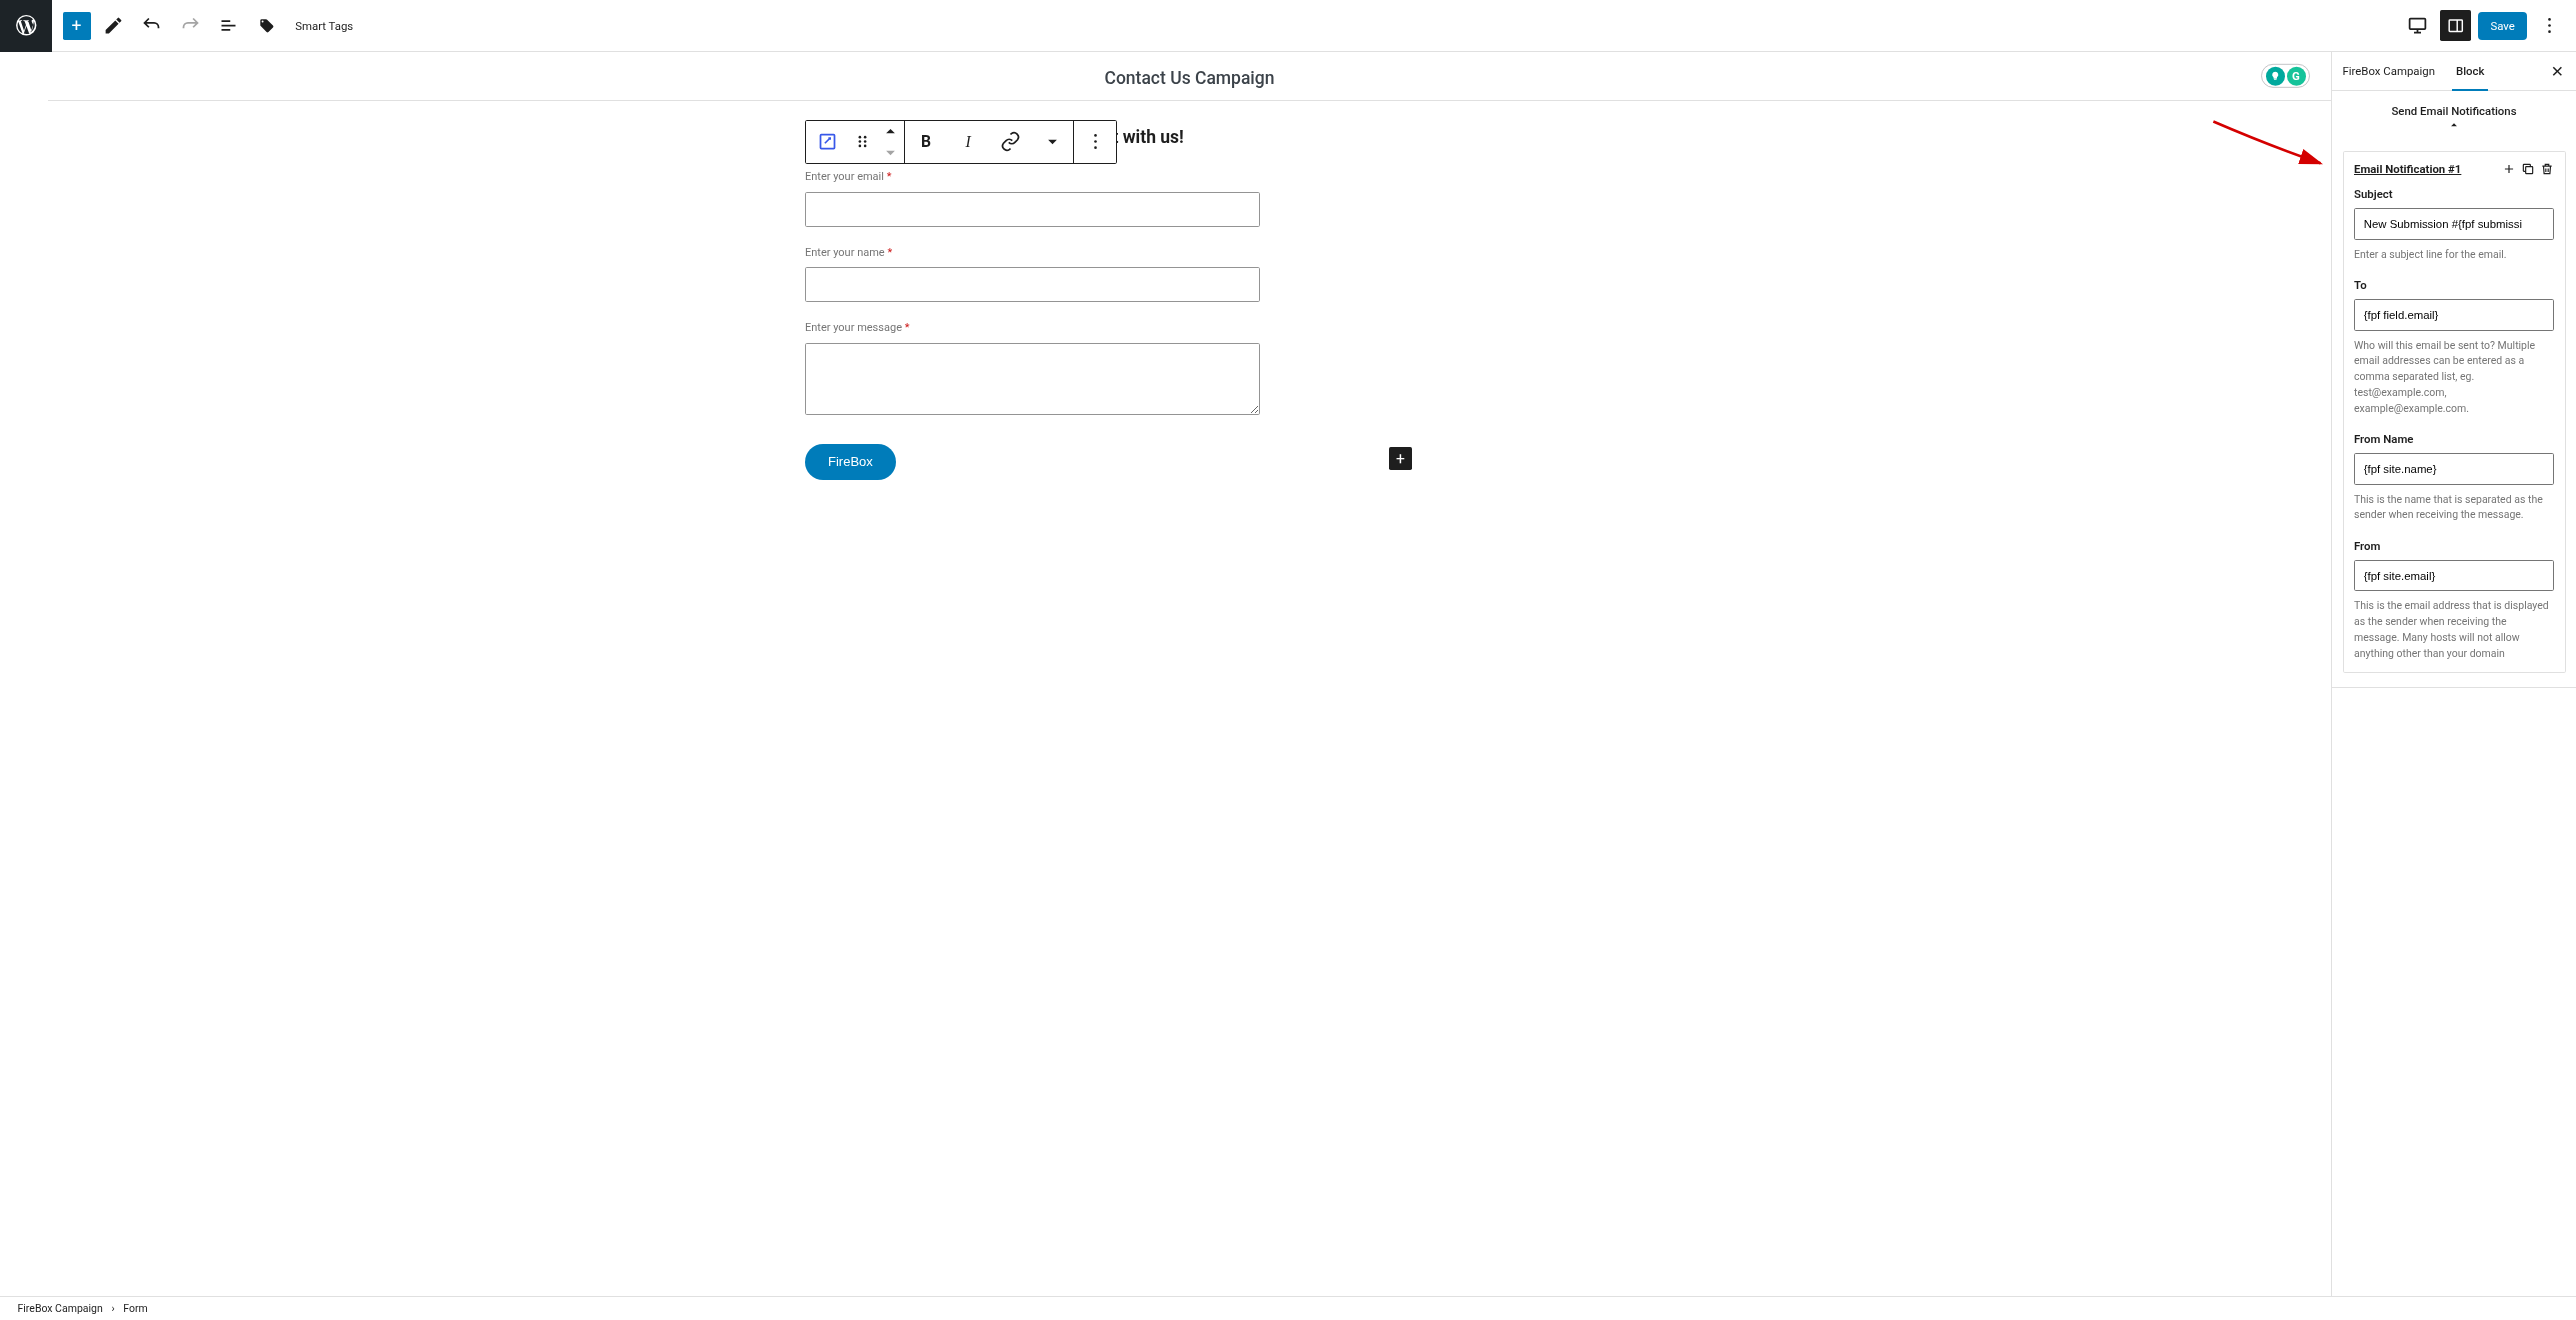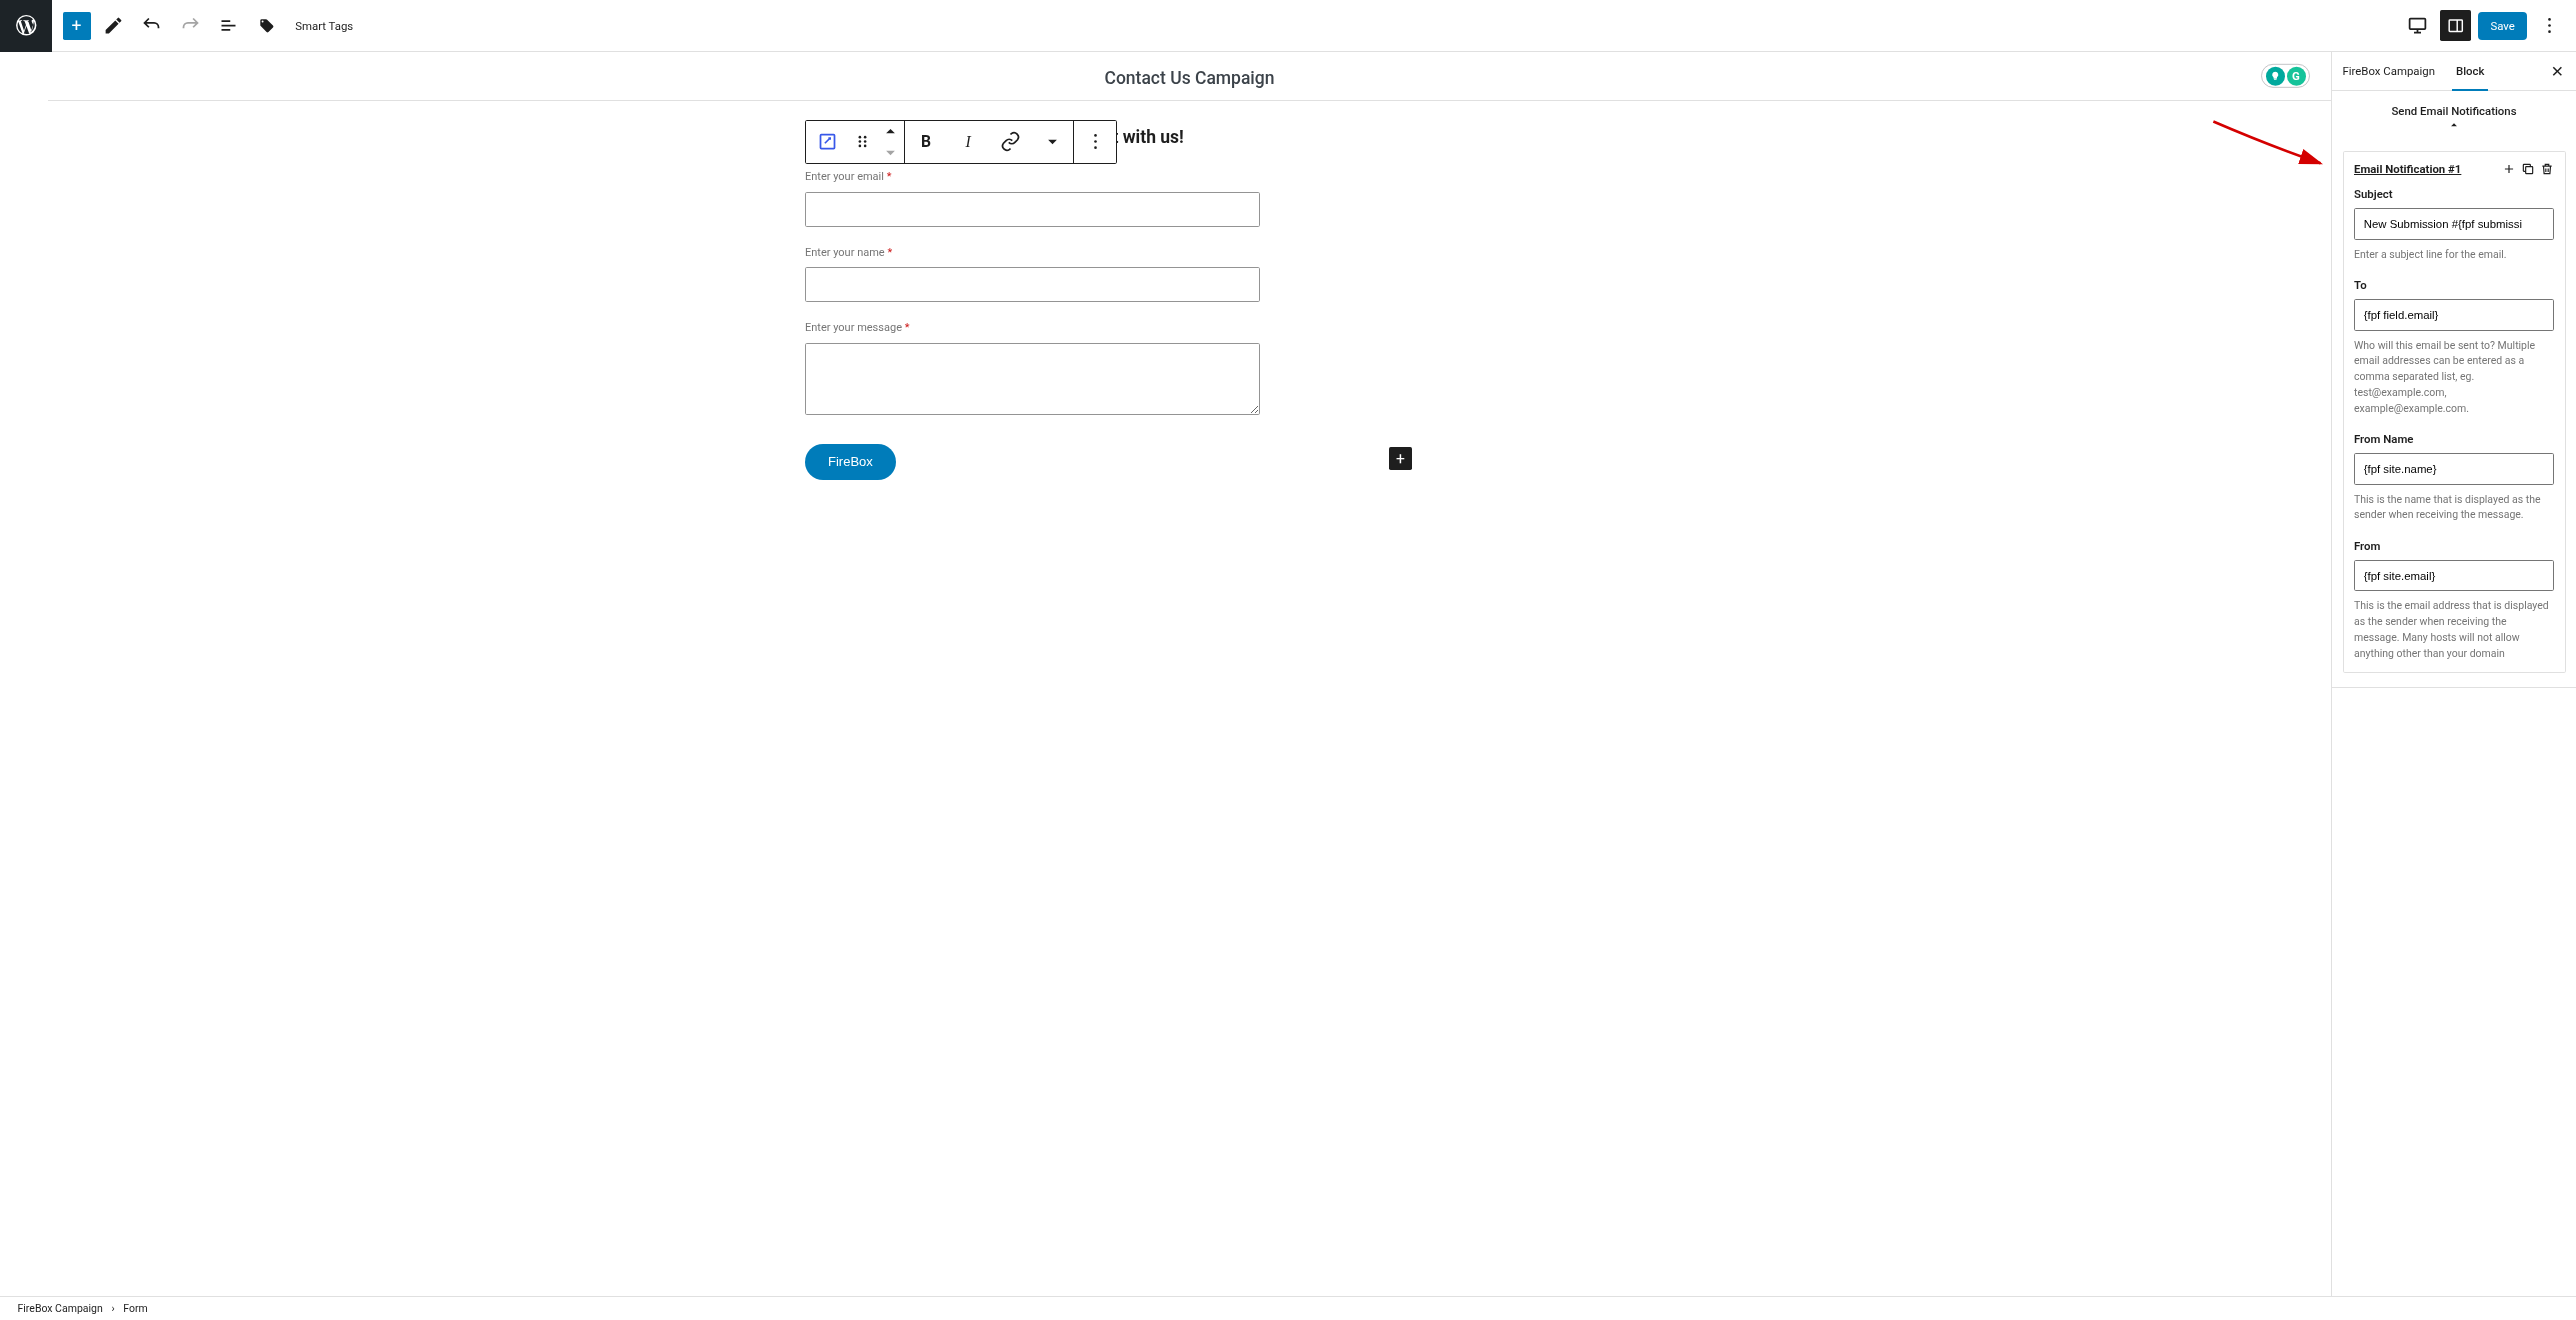--- a/index.html
+++ b/index.html
@@ -280,21 +280,21 @@
 
           <div class="sb-field">
             <label class="sb-label">To</label>
             <input class="sb-input" value="{fpf field.email}" style="">
             <div class="sb-help">Who will this email be sent to? Multiple email addresses can be entered as a comma separated list, eg. test@example.com, example@example.com.</div>
           </div>
 
           <div class="sb-field">
             <label class="sb-label">From Name</label>
             <input class="sb-input" value="{fpf site.name}" style="">
-            <div class="sb-help">This is the name that is displayed as the sender when receiving the message.</div>
+            <div class="sb-help">This is the name that is separated as the sender when receiving the message.</div>
           </div>
 
           <div class="sb-field" style="margin-bottom:0">
             <label class="sb-label">From</label>
             <input class="sb-input" value="{fpf site.email}" style="">
             <div class="sb-help">This is the email address that is displayed as the sender when receiving the message. Many hosts will not allow anything other than your domain</div>
           </div>
         </div>
       </div>
     </div>

